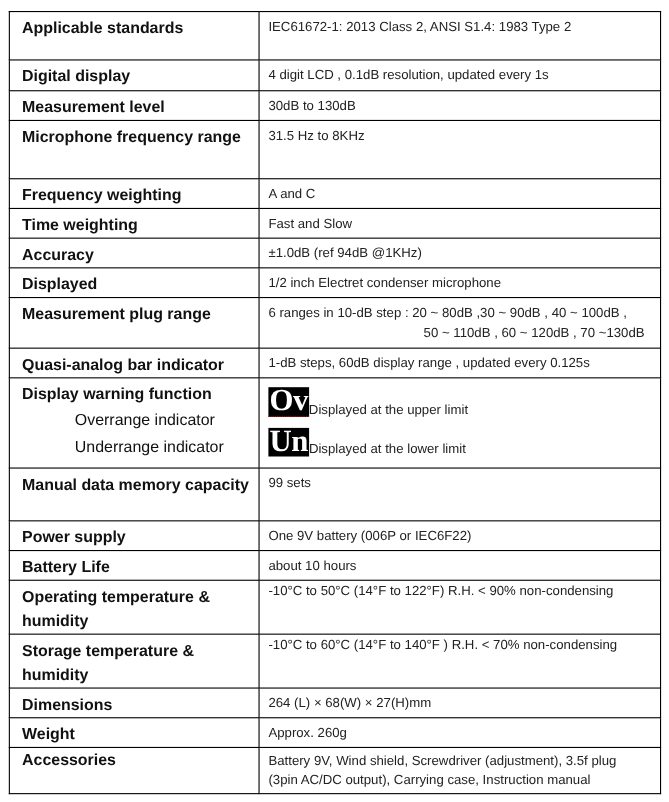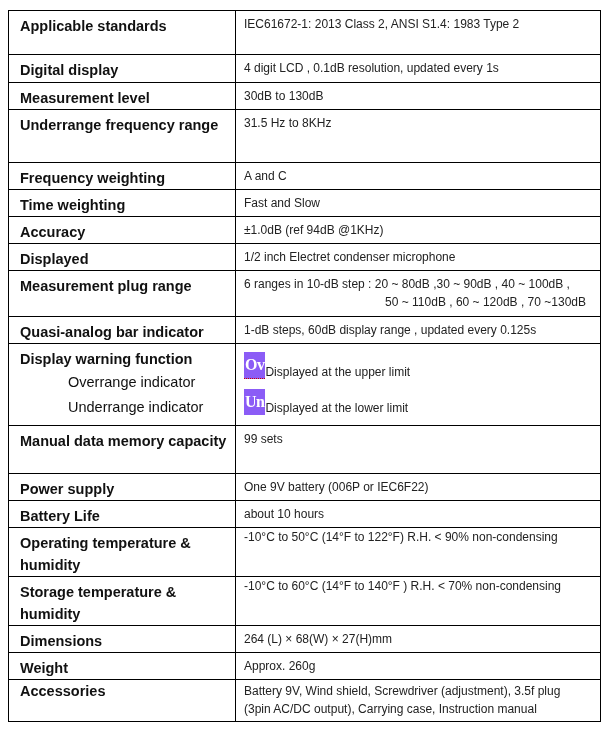--- a/index.html
+++ b/index.html
@@ -31,23 +31,23 @@
     padding: 4px 0 0 8px !important;
     line-height: 18px;
   }
   td.mid { vertical-align: middle; }
   td.label.mid { padding-top: 0 !important; }
   td.value.mid { padding-top: 0 !important; }
   .sub { font-weight: normal; font-size: 14.5px; line-height: 25px; display: block; margin-left: 48px; }
   .hdr { display: block; line-height: 22px; }
   .ind-row { display: flex; align-items: flex-end; height: 33px; }
   .ind-icon {
-    display: inline-block; background: #8b5cf6; color: #fff;
+    display: inline-block; background: #000000; color: #fff;
     font-family: "Liberation Serif", serif; font-weight: bold;
-    font-size: 16px; line-height: 26px; height: 26px; padding: 0 1px;
+    font-size: 28px; line-height: 26px; height: 26px; padding: 0 1px;
     letter-spacing: -0.5px;
   }
   .ind-icon.ov { border-bottom: 1px dotted #c00; }
   .ind-text { font-size: 12px; line-height: 14px; margin-left: 0px; }
   .right { text-align: right; padding-right: 14px; display: block; }
 </style>
 </head>
 <body>
 
 <table class="spec">
@@ -58,21 +58,21 @@
     </tr>
     <tr style="height:28px">
       <td class="label">Digital display</td>
       <td class="value">4 digit LCD , 0.1dB resolution, updated every 1s</td>
     </tr>
     <tr style="height:27px">
       <td class="label">Measurement level</td>
       <td class="value">30dB to 130dB</td>
     </tr>
     <tr style="height:53px">
-      <td class="label">Underrange frequency range</td>
+      <td class="label">Microphone frequency range</td>
       <td class="value">31.5 Hz to 8KHz</td>
     </tr>
     <tr style="height:27px">
       <td class="label">Frequency weighting</td>
       <td class="value">A and C</td>
     </tr>
     <tr style="height:27px">
       <td class="label">Time weighting</td>
       <td class="value">Fast and Slow</td>
     </tr>

